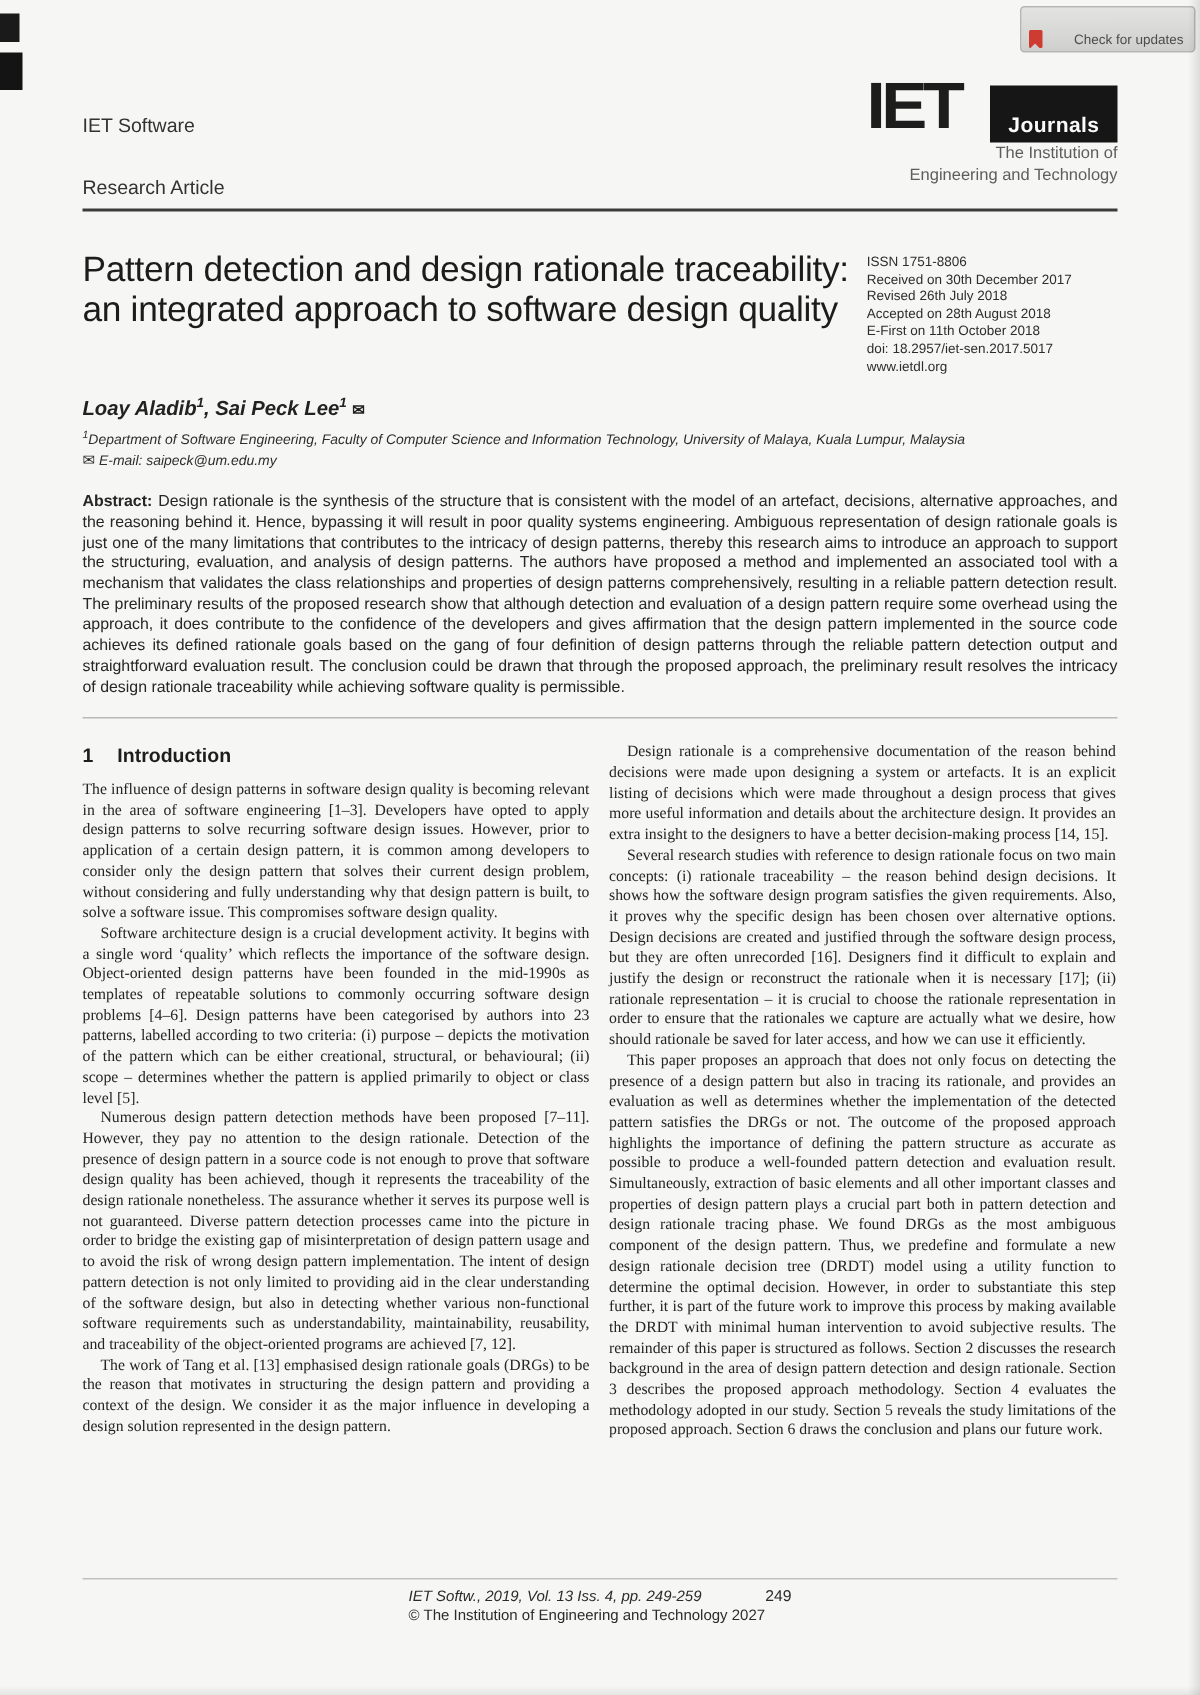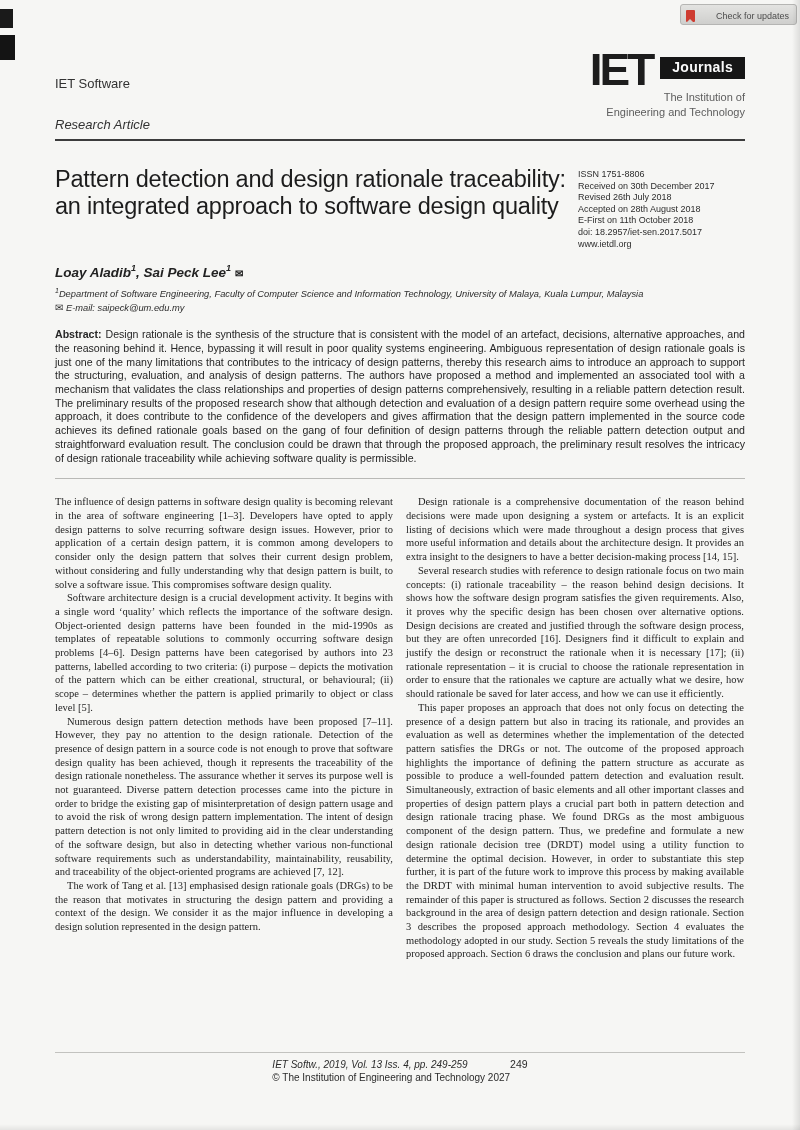--- a/index.html
+++ b/index.html
@@ -12,39 +12,39 @@
     background:linear-gradient(to right,rgba(0,0,0,0),rgba(0,0,0,0.10));}
   .page-edge-bottom{position:absolute;left:0;bottom:0;width:100%;height:6px;
     background:linear-gradient(to bottom,rgba(0,0,0,0),rgba(0,0,0,0.07));}
   .scan-mark{position:absolute;left:0;background:#1a1a1a;}
   .scan-mark.m1{top:9px;width:13px;height:19px;}
   .scan-mark.m2{top:35px;width:15px;height:25px;background:#141414;}
 
   
   .update-badge{position:absolute;top:4px;right:3px;height:17px;
     background:linear-gradient(#e3e3e1,#cfcfcd);border:1px solid #b5b5b3;border-radius:3px;
-    display:flex;align-items:center;padding:2px 7px 0 5px;gap:21px;cursor:pointer;}
+    display:flex;align-items:center;padding:12px 7px 0 5px;gap:21px;cursor:pointer;}
   .bookmark{position:relative;width:9px;height:12px;background:#ce3c31;border-radius:1px;}
   .bookmark::after{content:"";position:absolute;left:0;bottom:-1px;border-left:4.5px solid transparent;
     border-right:4.5px solid transparent;border-bottom:4px solid #cfcfcd;}
   .update-badge span.lbl{font-size:9px;color:#4c4c4c;white-space:nowrap;}
 
   .content{position:absolute;left:55px;right:55px;top:0;}
 
   
   .header{position:relative;height:150px;}
   .journal-name{position:absolute;left:0;top:76px;font-size:13px;color:#323232;}
-  .article-type{position:absolute;left:0;top:117px;font-size:13px;font-style:italic;color:#323232;}
+  .article-type{position:absolute;left:0;top:117px;font-size:13px;color:#323232;}
   .header-rule{position:absolute;left:0;right:0;top:139px;height:2px;background:#3c3c3c;}
   .logo{position:absolute;right:0;top:50px;text-align:right;width:200px;}
-  .logo-row{display:flex;align-items:flex-start;justify-content:flex-end;gap:8px;}
+  .logo-row{display:flex;align-items:flex-start;justify-content:flex-end;gap:20px;}
   .iet-text{font-weight:bold;font-size:46px;line-height:40px;letter-spacing:-3px;color:#1d1d1d;
     font-family:"Liberation Sans",sans-serif;transform:scaleY(0.95);}
   .journals-box{background:#161616;color:#fafafa;font-weight:bold;font-size:14px;
-    padding:2px 12px 4px;margin-top:7px;letter-spacing:0.3px;}
+    padding:18px 12px 4px;margin-top:7px;letter-spacing:0.3px;}
   .inst{font-size:11px;color:#5d5d5d;line-height:15px;}
 
   
   .title-row{display:flex;justify-content:space-between;margin-top:16px;}
   .paper-title{width:532px;font-size:23.5px;line-height:27px;font-weight:normal;color:#1c1c1c;letter-spacing:-0.2px;}
   .meta{width:170px;font-size:9px;line-height:11.6px;color:#2d2d2d;padding-top:3px;}
 
   
   .authors{margin-top:13px;font-size:13.5px;font-style:italic;font-weight:bold;color:#222;}
   .authors sup{font-size:9px;font-weight:bold;}
@@ -120,20 +120,21 @@
   <div class="affiliation"><sup>1</sup><span>Department of Software Engineering, Faculty of Computer Science and Information Technology, University of Malaya, Kuala Lumpur, Malaysia</span></div>
 
   <div class="email-line"><span class="env">✉</span> <span>E-mail: saipeck@um.edu.my</span></div>
 
   <div class="abstract"><span class="abs-label">Abstract:</span><span>Design rationale is the synthesis of the structure that is consistent with the model of an artefact, decisions, alternative approaches, and the reasoning behind it. Hence, bypassing it will result in poor quality systems engineering. Ambiguous representation of design rationale goals is just one of the many limitations that contributes to the intricacy of design patterns, thereby this research aims to introduce an approach to support the structuring, evaluation, and analysis of design patterns. The authors have proposed a method and implemented an associated tool with a mechanism that validates the class relationships and properties of design patterns comprehensively, resulting in a reliable pattern detection result. The preliminary results of the proposed research show that although detection and evaluation of a design pattern require some overhead using the approach, it does contribute to the confidence of the developers and gives affirmation that the design pattern implemented in the source code achieves its defined rationale goals based on the gang of four definition of design patterns through the reliable pattern detection output and straightforward evaluation result. The conclusion could be drawn that through the proposed approach, the preliminary result resolves the intricacy of design rationale traceability while achieving software quality is permissible.</span></div>
 
   <div class="abs-divider"></div>
 
   <div class="columns">
     <div class="col">
+      <div class="sec-heading"><span class="sec-num">1</span><span>Introduction</span></div>
       <p class="noindent">The influence of design patterns in software design quality is becoming relevant in the area of software engineering [1–3]. Developers have opted to apply design patterns to solve recurring software design issues. However, prior to application of a certain design pattern, it is common among developers to consider only the design pattern that solves their current design problem, without considering and fully understanding why that design pattern is built, to solve a software issue. This compromises software design quality.</p>
       <p>Software architecture design is a crucial development activity. It begins with a single word ‘quality’ which reflects the importance of the software design. Object-oriented design patterns have been founded in the mid-1990s as templates of repeatable solutions to commonly occurring software design problems [4–6]. Design patterns have been categorised by authors into 23 patterns, labelled according to two criteria: (i) purpose – depicts the motivation of the pattern which can be either creational, structural, or behavioural; (ii) scope – determines whether the pattern is applied primarily to object or class level [5].</p>
       <p>Numerous design pattern detection methods have been proposed [7–11]. However, they pay no attention to the design rationale. Detection of the presence of design pattern in a source code is not enough to prove that software design quality has been achieved, though it represents the traceability of the design rationale nonetheless. The assurance whether it serves its purpose well is not guaranteed. Diverse pattern detection processes came into the picture in order to bridge the existing gap of misinterpretation of design pattern usage and to avoid the risk of wrong design pattern implementation. The intent of design pattern detection is not only limited to providing aid in the clear understanding of the software design, but also in detecting whether various non-functional software requirements such as understandability, maintainability, reusability, and traceability of the object-oriented programs are achieved [7, 12].</p>
       <p>The work of Tang et al. [13] emphasised design rationale goals (DRGs) to be the reason that motivates in structuring the design pattern and providing a context of the design. We consider it as the major influence in developing a design solution represented in the design pattern.</p>
     </div>
     <div class="col">
       <p>Design rationale is a comprehensive documentation of the reason behind decisions were made upon designing a system or artefacts. It is an explicit listing of decisions which were made throughout a design process that gives more useful information and details about the architecture design. It provides an extra insight to the designers to have a better decision-making process [14, 15].</p>
       <p>Several research studies with reference to design rationale focus on two main concepts: (i) rationale traceability – the reason behind design decisions. It shows how the software design program satisfies the given requirements. Also, it proves why the specific design has been chosen over alternative options. Design decisions are created and justified through the software design process, but they are often unrecorded [16]. Designers find it difficult to explain and justify the design or reconstruct the rationale when it is necessary [17]; (ii) rationale representation – it is crucial to choose the rationale representation in order to ensure that the rationales we capture are actually what we desire, how should rationale be saved for later access, and how we can use it efficiently.</p>
       <p>This paper proposes an approach that does not only focus on detecting the presence of a design pattern but also in tracing its rationale, and provides an evaluation as well as determines whether the implementation of the detected pattern satisfies the DRGs or not. The outcome of the proposed approach highlights the importance of defining the pattern structure as accurate as possible to produce a well-founded pattern detection and evaluation result. Simultaneously, extraction of basic elements and all other important classes and properties of design pattern plays a crucial part both in pattern detection and design rationale tracing phase. We found DRGs as the most ambiguous component of the design pattern. Thus, we predefine and formulate a new design rationale decision tree (DRDT) model using a utility function to determine the optimal decision. However, in order to substantiate this step further, it is part of the future work to improve this process by making available the DRDT with minimal human intervention to avoid subjective results. The remainder of this paper is structured as follows. Section 2 discusses the research background in the area of design pattern detection and design rationale. Section 3 describes the proposed approach methodology. Section 4 evaluates the methodology adopted in our study. Section 5 reveals the study limitations of the proposed approach. Section 6 draws the conclusion and plans our future work.</p>
     </div>

